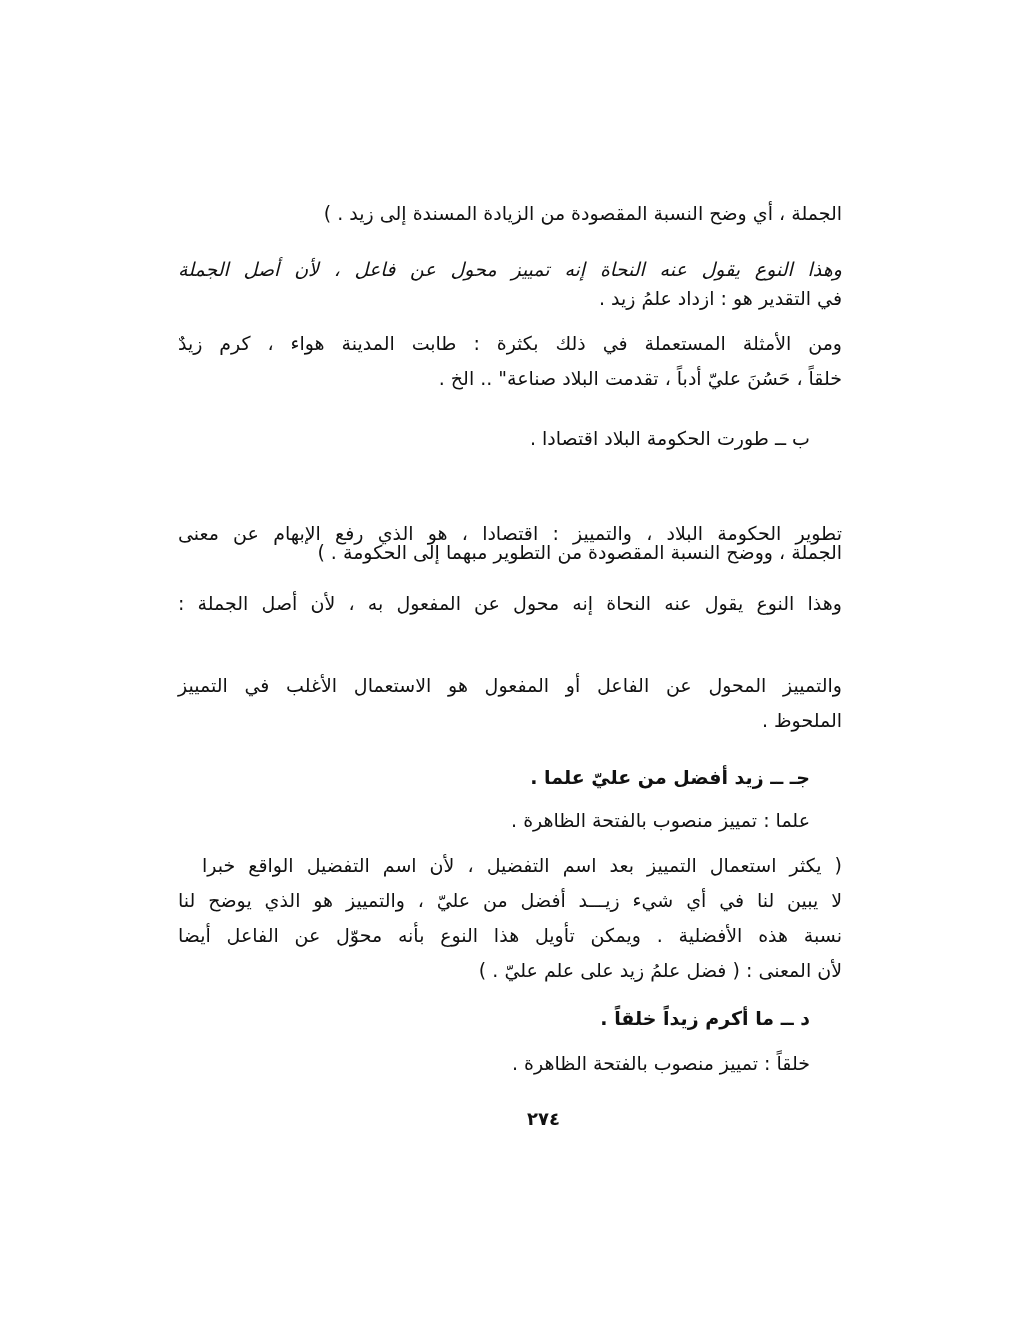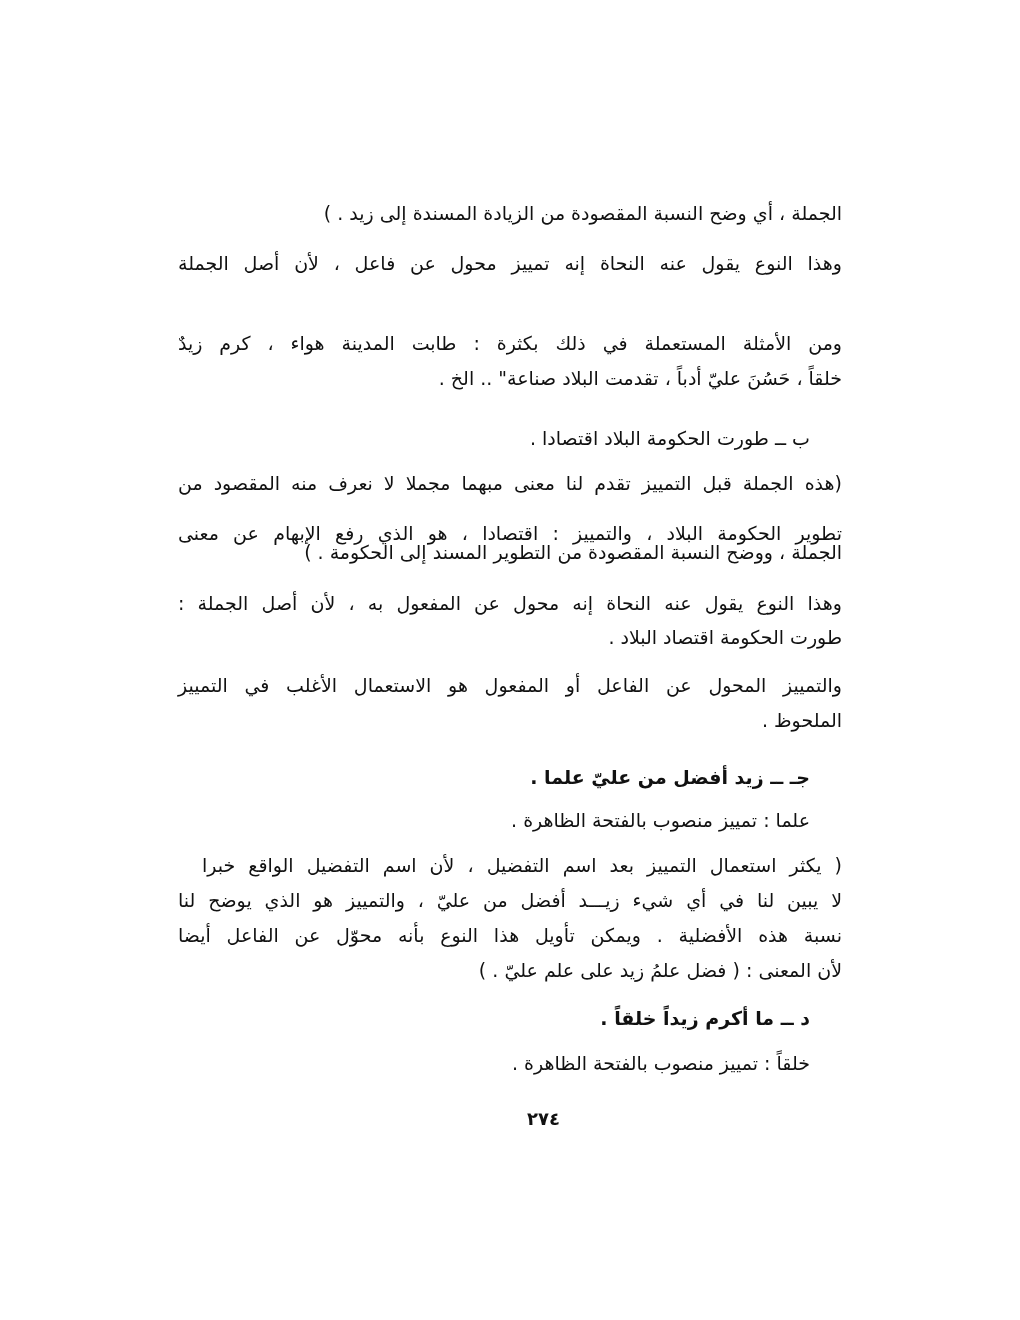--- a/index.html
+++ b/index.html
@@ -49,33 +49,32 @@
       direction: rtl;
     }
   </style>
 </head>
 <body>
 
 <div class="page">
 
   <div class="line" style="top:198px;">الجملة ، أي وضح النسبة المقصودة من الزيادة المسندة إلى زيد . )</div>
 
-  <div class="line justify" style="top:248px;">وهذا النوع يقول عنه النحاة إنه تمييز محول عن فاعل ، لأن أصل الجملة</div>
+  <div class="line justify" style="top:254px;font-style:italic;">وهذا النوع يقول عنه النحاة إنه تمييز محول عن فاعل ، لأن أصل الجملة</div>
+  <div class="line" style="top:283px;">في التقدير هو : ازداد علمُ زيد .</div>
 
   <div class="line justify" style="top:328px;">ومن الأمثلة المستعملة في ذلك بكثرة : طابت المدينة هواء ، كرم زيدٌ</div>
   <div class="line" style="top:363px;">خلقاً ، حَسُنَ عليّ أدباً ، تقدمت البلاد صناعة" .. الخ .</div>
 
   <div class="line indent" style="top:423px;">ب ــ طورت الحكومة البلاد اقتصادا .</div>
 
-  <div class="line justify" style="top:468px;">(هذه الجملة قبل التمييز تقدم لنا معنى مبهما مجملا لا نعرف منه المقصود من</div>
   <div class="line justify" style="top:518px;">تطوير الحكومة البلاد ، والتمييز : اقتصادا ، هو الذي رفع الإبهام عن معنى</div>
-  <div class="line" style="top:537px;">الجملة ، ووضح النسبة المقصودة من التطوير المسند إلى الحكومة . )</div>
+  <div class="line" style="top:537px;">الجملة ، ووضح النسبة المقصودة من التطوير مبهما إلى الحكومة . )</div>
 
   <div class="line justify" style="top:588px;">وهذا النوع يقول عنه النحاة إنه محول عن المفعول به ، لأن أصل الجملة :</div>
-  <div class="line" style="top:622px;">طورت الحكومة اقتصاد البلاد .</div>
 
   <div class="line justify" style="top:670px;">والتمييز المحول عن الفاعل أو المفعول هو الاستعمال الأغلب في التمييز</div>
   <div class="line" style="top:705px;">الملحوظ .</div>
 
   <div class="line indent bold" style="top:762px;">جـ ــ زيد أفضل من عليّ علما .</div>
   <div class="line indent" style="top:805px;">علما : تمييز منصوب بالفتحة الظاهرة .</div>
 
   <div class="line justify" style="top:850px;margin-left:24px;">( يكثر استعمال التمييز بعد اسم التفضيل ، لأن اسم التفضيل الواقع خبرا</div>
   <div class="line justify" style="top:885px;">لا يبين لنا في أي شيء زيـــد أفضل من عليّ ، والتمييز هو الذي يوضح لنا</div>
   <div class="line justify" style="top:920px;">نسبة هذه الأفضلية . ويمكن تأويل هذا النوع بأنه محوّل عن الفاعل أيضا</div>

